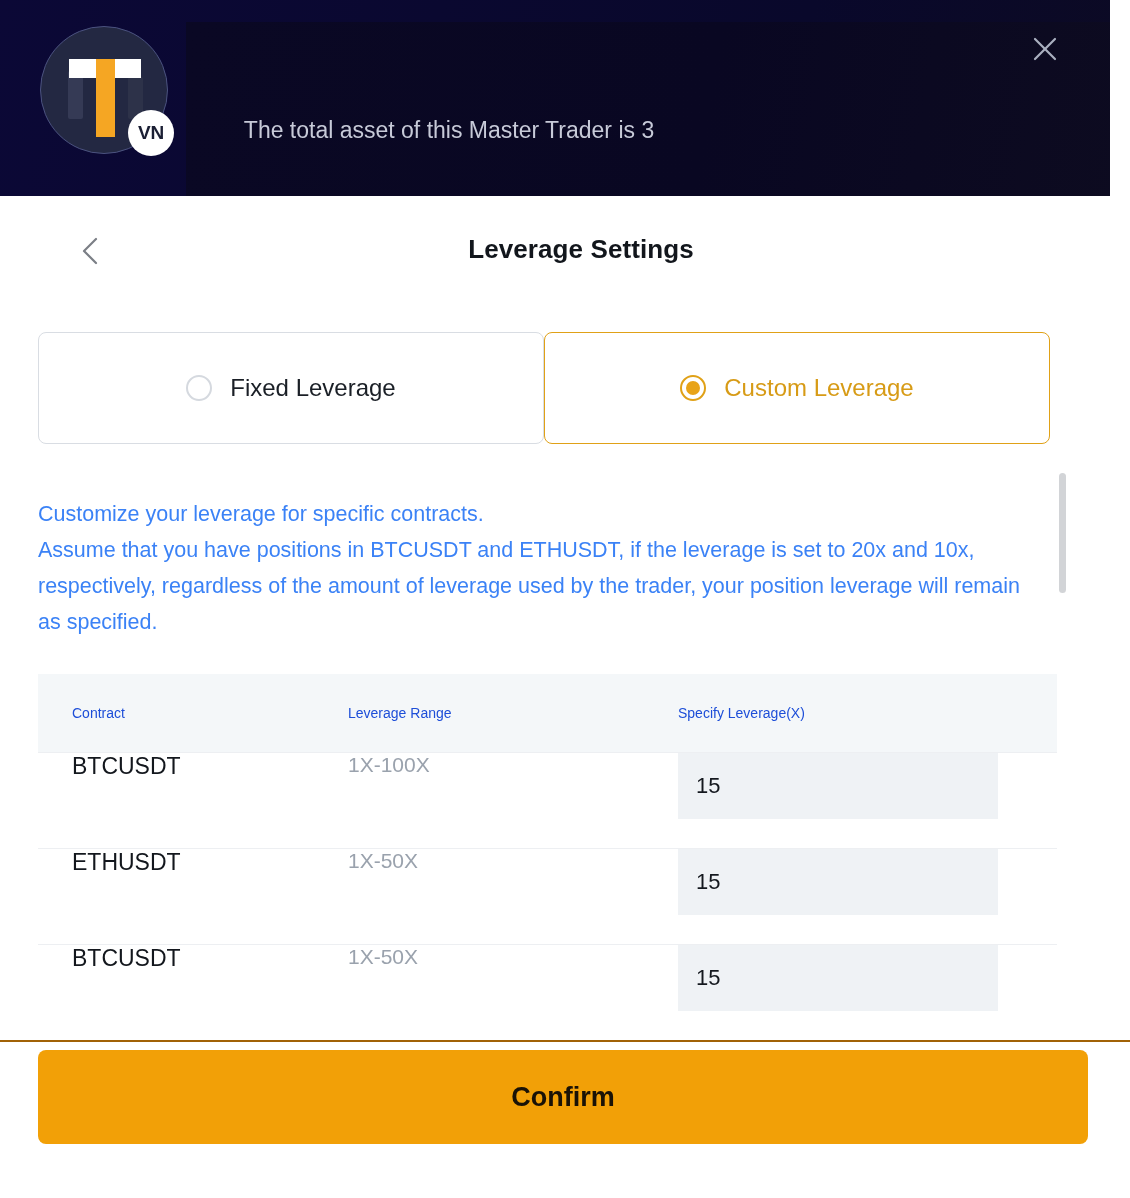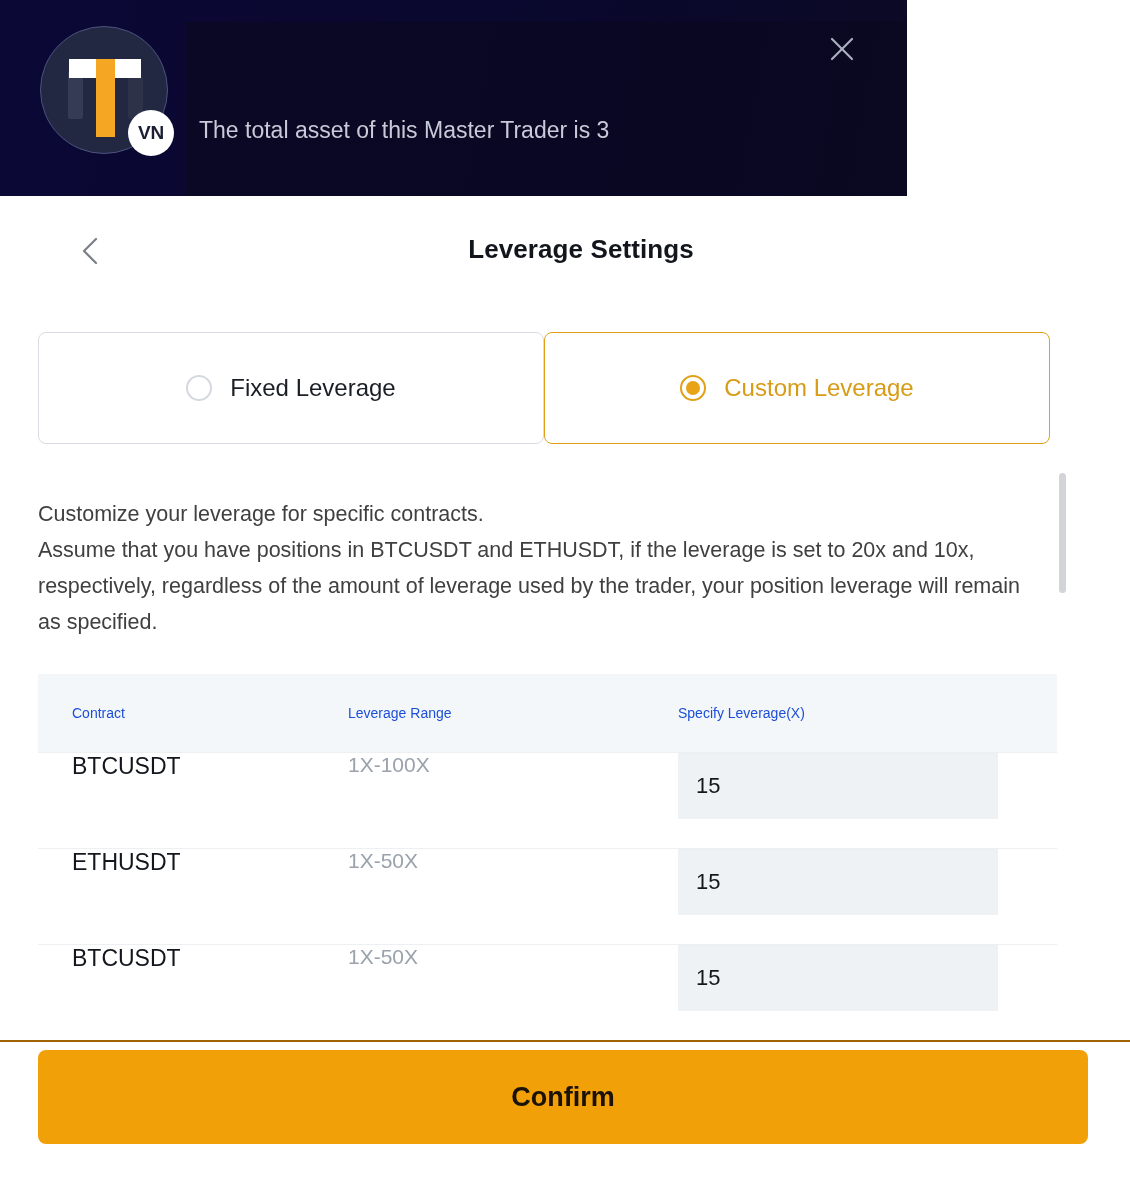--- a/index.html
+++ b/index.html
@@ -18,21 +18,21 @@
     width: 1130px;
     height: 1198px;
     background: #ffffff;
     overflow: hidden;
   }
 
   
   .banner {
     position: absolute;
     left: 0; top: 0;
-    width: 907px;
+    width: 1110px;
     height: 196px;
     background: linear-gradient(105deg, #0b0836 0%, #0a0830 38%, #09082b 70%, #0c0a24 100%);
     overflow: hidden;
   }
   .banner-inner-panel {
     position: absolute;
     left: 186px; top: 22px;
     width: 944px; height: 174px;
     background: linear-gradient(100deg, #0a0824 0%, #090722 55%, #0d0b20 100%);
   }
@@ -94,20 +94,21 @@
 
   .banner-text {
     position: absolute;
     left: 199px;
     top: 117px;
     width: 500px;
     font-size: 23px;
     color: #c7cad8;
     white-space: nowrap;
     overflow: hidden;
+    text-align: center;
   }
 
   .banner-close {
     position: absolute;
     right: 50px; top: 34px;
     width: 30px; height: 30px;
     cursor: pointer;
   }
   .banner-close svg { display: block; }
 
@@ -193,21 +194,21 @@
     color: #d79b16;
   }
 
   
   .description {
     position: absolute;
     left: 38px; top: 300px;
     width: 990px;
     font-size: 21.5px;
     line-height: 36px;
-    color: #404040;
+    color: #3b82f6;
   }
 
   
   .scroll-track {
     position: absolute;
     right: 64px; top: 275px;
     width: 7px; height: 340px;
   }
   .scroll-thumb {
     position: absolute;

